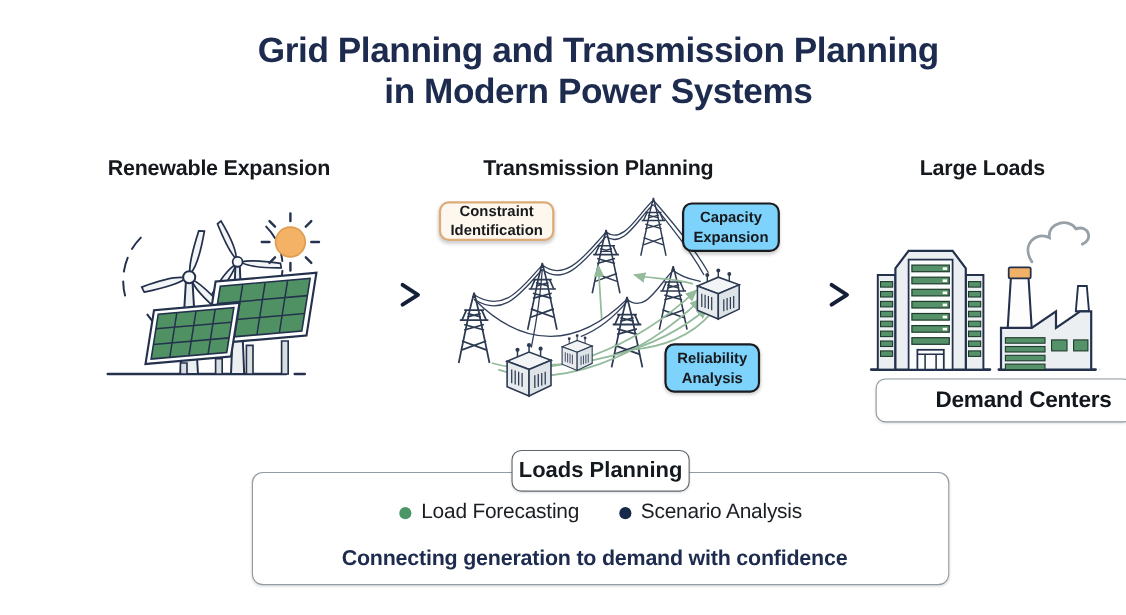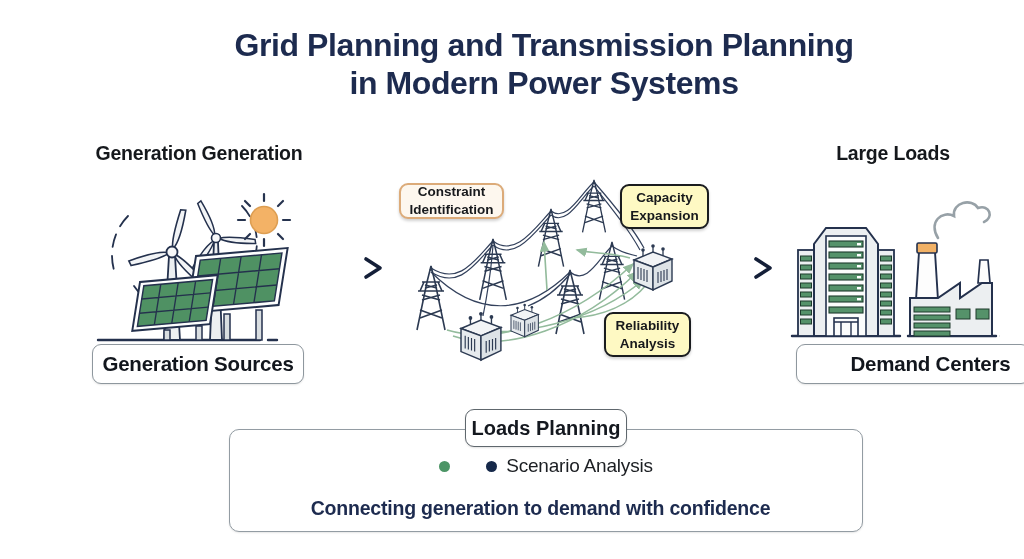--- a/index.html
+++ b/index.html
@@ -24,21 +24,21 @@
     position:absolute;display:flex;align-items:center;justify-content:center;
     background:#ffffff;border:1.6px solid #8e979e;border-radius:9px;
     font-weight:bold;font-size:20.5px;color:#12161d;letter-spacing:-0.2px;
     box-shadow:0 1px 2px rgba(0,0,0,.10);
   }
   .pill-gen{left:60px;top:344px;width:210px;height:38px;}
   .pill-dem{left:764px;top:344px;width:197px;height:38px;padding-left:35px;}
   .tag{
     position:absolute;display:flex;align-items:center;justify-content:center;
     text-align:center;font-weight:bold;font-size:13.5px;line-height:1.3;
-    background:#fef9c3;border:2.2px solid #1a1c1f;border-radius:9px;color:#17191c;
+    background:#7dd3fc;border:2.2px solid #1a1c1f;border-radius:9px;color:#17191c;
     box-shadow:0 2px 3px rgba(0,0,0,.18);padding:2px 4px;box-sizing:border-box;
   }
   .tag-constraint{left:367px;top:183px;width:105px;height:36px;background:#fdf7ee;border-color:#dcab79;}
   .tag-capacity{left:588px;top:184px;width:89px;height:45px;}
   .tag-reliability{left:572px;top:312px;width:87px;height:45px;}
   .gp-panel{
     position:absolute;left:197px;top:429px;width:632px;height:101px;
     background:#ffffff;border:1.6px solid #939ca3;border-radius:10px;
     box-shadow:0 1px 2px rgba(0,0,0,.10);
   }
@@ -62,21 +62,22 @@
 </head>
 <body>
 
 <div class="canvas">
 
   <div class="title">
     <div>Grid Planning and Transmission Planning</div>
     <div>in Modern Power Systems</div>
   </div>
 
-  <div class="col-heading h-renewable">Generation Generation</div>
+  <div class="col-heading h-renewable">Renewable Expansion</div>
+  <div class="col-heading h-transmission">Transmission Planning</div>
   <div class="col-heading h-loads">Large Loads</div>
 
   <svg class="icon-svg" style="left:52px;top:180px" width="215" height="172" viewBox="0 0 215 172">
 
     <path d="M14,160 H176 M184,160 h9" stroke="#24314d" stroke-width="2.4" stroke-linecap="round" fill="none"></path>
 
     <g>
       <polygon points="126,160 130,62 134,62 138,160" fill="#eceff1" stroke="#24314d" stroke-width="1.8"></polygon>
       <g transform="translate(132,58)">
         <g transform="rotate(-25)">
@@ -306,28 +307,28 @@
       </linearGradient>
     </defs>
     <line x1="0" y1="12" x2="42" y2="12" stroke="url(#lg2)" stroke-width="3"></line>
     <path d="M40,3 L54,12 L40,21" fill="none" stroke="#141f38" stroke-width="3.6" stroke-linecap="round" stroke-linejoin="round"></path>
   </svg>
 
   <div class="tag tag-constraint">Constraint Identification</div>
   <div class="tag tag-capacity">Capacity Expansion</div>
   <div class="tag tag-reliability">Reliability Analysis</div>
 
-  <div class="pill pill-gen">Generation Sources</div>
   <div class="pill pill-dem">Demand Centers</div>
 
   <div class="gp-panel">
     <div class="gp-title">Loads Planning</div>
     <div class="gp-items">
       <div class="gp-item">
         <span class="dot" style="background: rgb(76, 149, 102);"></span>
+        <span>Load Forecasting</span>
       </div>
       <div class="gp-item">
         <span class="dot" style="background: rgb(22, 41, 74);"></span>
         <span>Scenario Analysis</span>
       </div>
     </div>
     <div class="gp-tagline">Connecting generation to demand with confidence</div>
   </div>
 
 </div>

